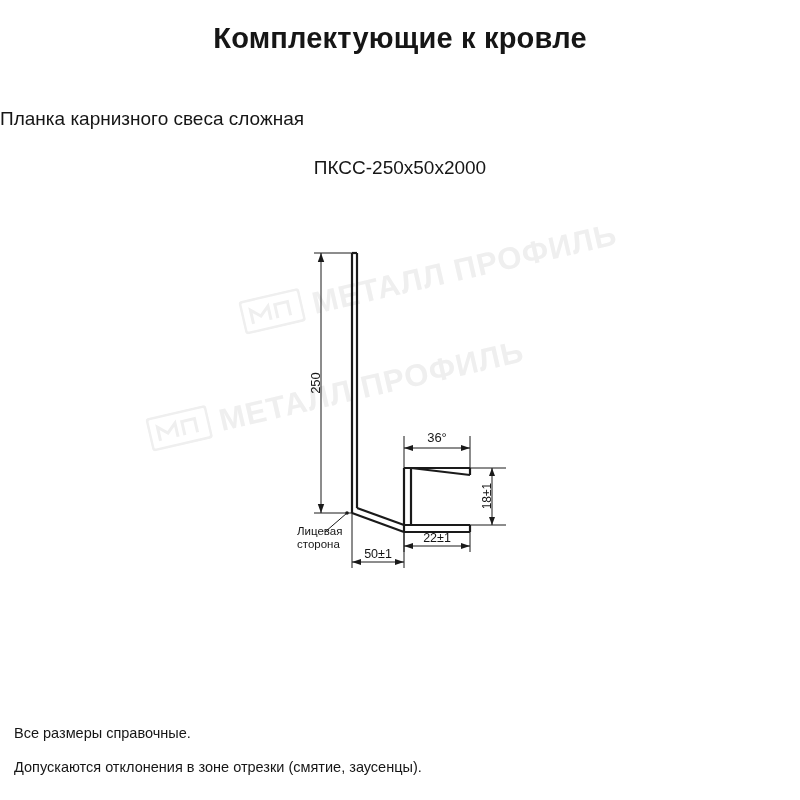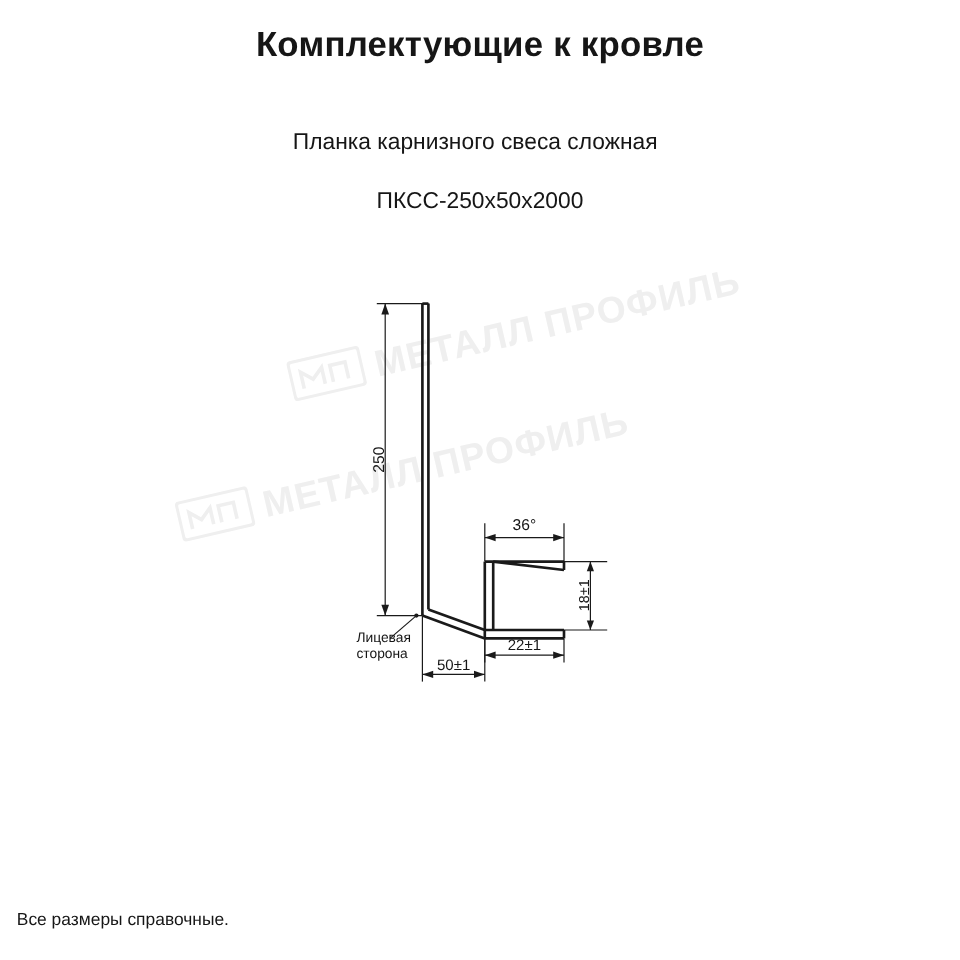--- a/index.html
+++ b/index.html
@@ -32,24 +32,23 @@
     font-weight: bold;
     letter-spacing: 0.2px;
     color: #161616;
   }
 
   .subtitle {
     position: absolute;
     top: 108px;
     left: 0;
     width: 716px;
-    text-align: center;
+    text-align: left;
     font-size: 19px;
     color: #161616;
-    padding-left: 38px;
   }
 
   .subtitle2 {
     position: absolute;
     top: 137px;
     left: 0;
     width: 800px;
     text-align: center;
     font-size: 19px;
     color: #161616;
@@ -211,15 +210,16 @@
         <circle cx="347" cy="333" r="1.8" fill="#1a1a1a" stroke="none"></circle>
       </g>
       <text x="297" y="355" font-size="11.5" text-anchor="start">Лицевая</text>
       <text x="297" y="368" font-size="11.5" text-anchor="start">сторона</text>
 
     </svg>
   </div>
 
   <div class="footer">
     <div>Все размеры справочные.</div>
+    <div>Допускаются отклонения в зоне отрезки (смятие, заусенцы).</div>
   </div>
 
 </div>
 
 </body></html>

